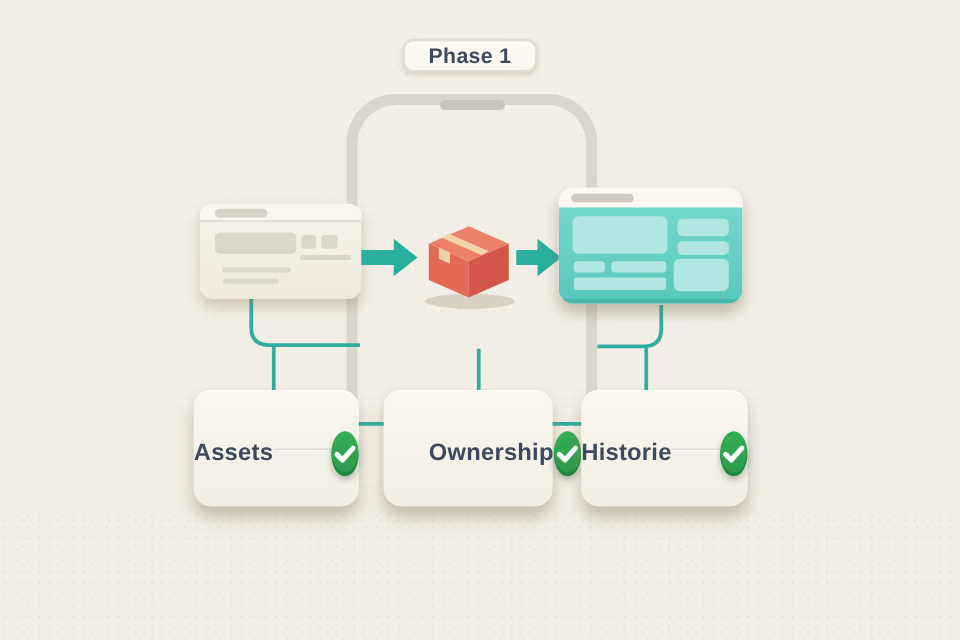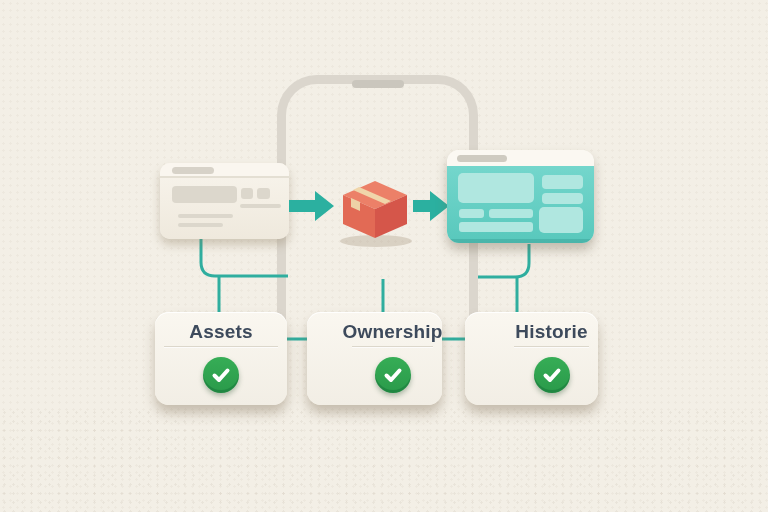--- a/index.html
+++ b/index.html
@@ -87,25 +87,25 @@
   .tb-smid   { left:42px; top:43px; width:44px; height:9px;  border-radius:3px; }
   .tb-wide   { left:12px; top:56px; width:74px; height:10px; border-radius:3px; }
   .tb-rtall  { left:92px; top:41px; width:44px; height:26px; border-radius:5px; }
 
   
   .check-card {
     position:absolute; top:312px; height:93px; z-index:3;
     background:linear-gradient(#faf7f0, #f2eee5);
     border-radius:14px;
     box-shadow:0 8px 12px rgba(135,120,95,0.42), 0 1px 0 rgba(255,255,255,0.9) inset;
-    display:flex; flex-direction:column; align-items:center;
+    display:flex; flex-direction:row; align-items:center;
   }
   .cc-assets    { left:155px; width:132px; }
   .cc-ownership { left:307px; width:135px;padding-left:36px; }
-  .cc-historie  { left:465px; width:133px;padding-left:40px; }
+  .cc-historie  { left:465px; width:133px; }
   .cc-title {
     margin-top:8px; height:24px; line-height:24px;
     font-size:19px; font-weight:bold; color:#3d4a5c; letter-spacing:0.2px;
   }
   .cc-divider {
     width:calc(100% - 18px); height:2px; background:#dcd7cb;
     border-bottom:1px solid rgba(255,255,255,0.9); margin-top:2px;
   }
   .cc-check {
     margin-top:9px; width:36px; height:36px; border-radius:50%;
@@ -114,20 +114,23 @@
     display:flex; align-items:center; justify-content:center;
   }
 </style>
 </head>
 <body>
 
 <div class="canvas">
   <div class="texture"></div>
   <div class="texture-bottom"></div>
 
+  <div class="badge">
+    <span>Phase 1</span>
+  </div>
 
   <div class="phone"></div>
   <div class="phone-notch"></div>
 
   <svg class="connectors" width="768" height="512" viewBox="0 0 768 512" fill="none">
     <path d="M201,239 V262 Q201,276 215,276 H288" stroke="#2fae9f" stroke-width="3"></path>
     <path d="M219,276 V315" stroke="#2fae9f" stroke-width="3"></path>
     <path d="M383,279 V315" stroke="#2fae9f" stroke-width="3"></path>
     <path d="M529,244 V263 Q529,277 515,277 H478" stroke="#2fae9f" stroke-width="3"></path>
     <path d="M517,277 V315" stroke="#2fae9f" stroke-width="3"></path>

